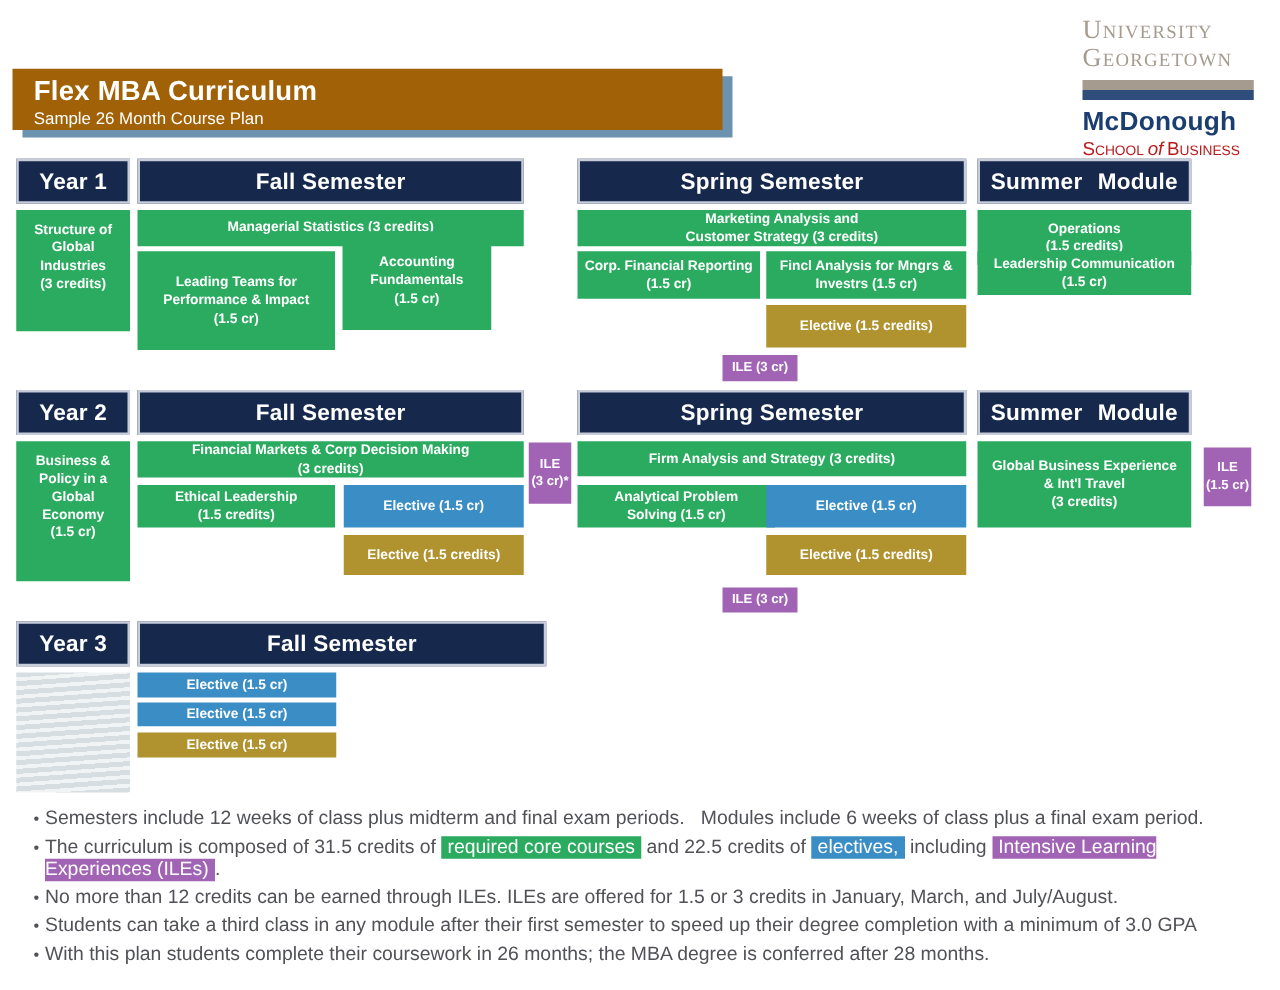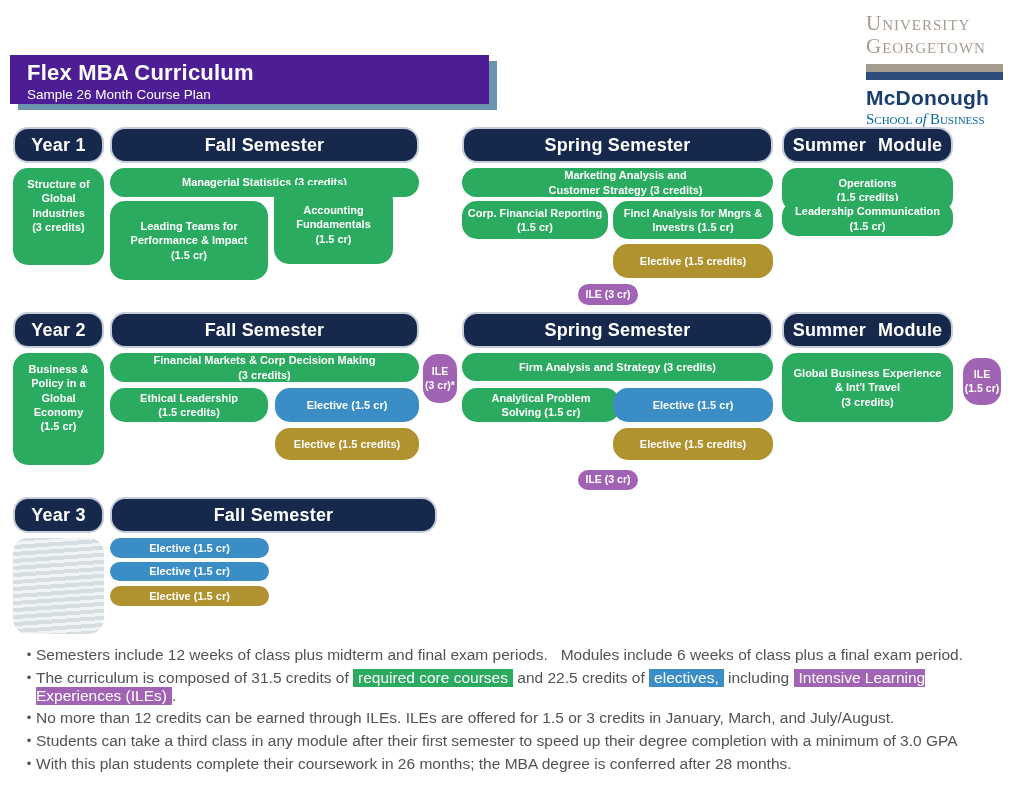--- a/index.html
+++ b/index.html
@@ -1,46 +1,46 @@
 <!DOCTYPE html>
 <html><head>
 <meta charset="utf-8">
 <style>
   html,body{margin:0;padding:0;background:#fff;}
   #page{position:relative;width:1024px;height:792px;background:#ffffff;overflow:hidden;
         font-family:"Liberation Sans",sans-serif;}
-  .abs{position:absolute;box-sizing:border-box;border-radius:15px;}
+  .abs{position:absolute;box-sizing:border-box;}
   
   .hdr{display:flex;align-items:center;justify-content:center;background:#16294d;color:#fff;
        font-weight:bold;font-size:18px;border:2px solid #c6ccd9;letter-spacing:.2px;}
   .wsp{word-spacing:7px;}
   
   .course{display:flex;align-items:center;justify-content:center;text-align:center;color:#fff;
           font-weight:bold;font-size:11px;line-height:1.3;white-space:pre-line;}
   .green{background:#2bab60;}
   .blue{background:#3a8ec5;}
   .gold{background:#b0922f;}
   .purple{background:#a164b4;}
   .top-align{align-items:flex-start;padding-top:9px;}
   .ile-small{font-size:10.5px;line-height:1.25;}
   .hatch{background:repeating-linear-gradient(176deg,#d7dee1 0px,#d7dee1 4px,#f1f4f5 4px,#f1f4f5 7px);}
   
-  .banner{position:absolute;left:10px;top:55px;width:479px;height:49px;background:#4c1d95;
+  .banner{position:absolute;left:10px;top:55px;width:568px;height:49px;background:#a16207;
           box-shadow:8px 6px 0 #6b93b0;color:#fff;padding:5px 0 0 17px;box-sizing:border-box;}
   .banner-title{margin:0;font-size:22px;font-weight:bold;letter-spacing:.2px;}
   .banner-sub{font-size:13.5px;margin-top:1px;}
   
   .logo{position:absolute;left:866px;top:12px;width:144px;}
   .wordmark{font-family:"Liberation Serif",serif;font-variant:small-caps;color:#a69b8f;
             font-size:21px;line-height:1.08;letter-spacing:1px;}
   .bar{width:137px;height:8px;}
   .bar-taupe{background:#a69b8f;margin-top:7px;}
   .bar-navy{background:#2e4d7b;}
   .mcdonough{color:#1b3e70;font-weight:bold;font-size:21px;margin-top:6px;letter-spacing:.2px;}
-  .schoolline{font-family:Liberation Serif, serif;font-variant:small-caps;color:#0369a1;
+  .schoolline{font-family:Liberation Sans, sans-serif;font-variant:small-caps;color:#b91c1c;
               font-size:15px;margin-top:1px;}
   .schoolline .of{font-style:italic;font-variant:normal;margin:0 3px;}
   
   .notes{position:absolute;left:22px;top:646px;width:988px;font-size:15.5px;color:#515257;}
   .note{display:flex;margin-bottom:5px;line-height:1.15;}
   .note .dot{flex:0 0 14px;text-align:center;font-size:13px;padding-top:2px;}
   .hl{color:#fff;padding:0 5px 1px;}
   .hl-green{background:#2bab60;}
   .hl-blue{background:#3a8ec5;}
   .hl-purple{background:#a164b4;}

